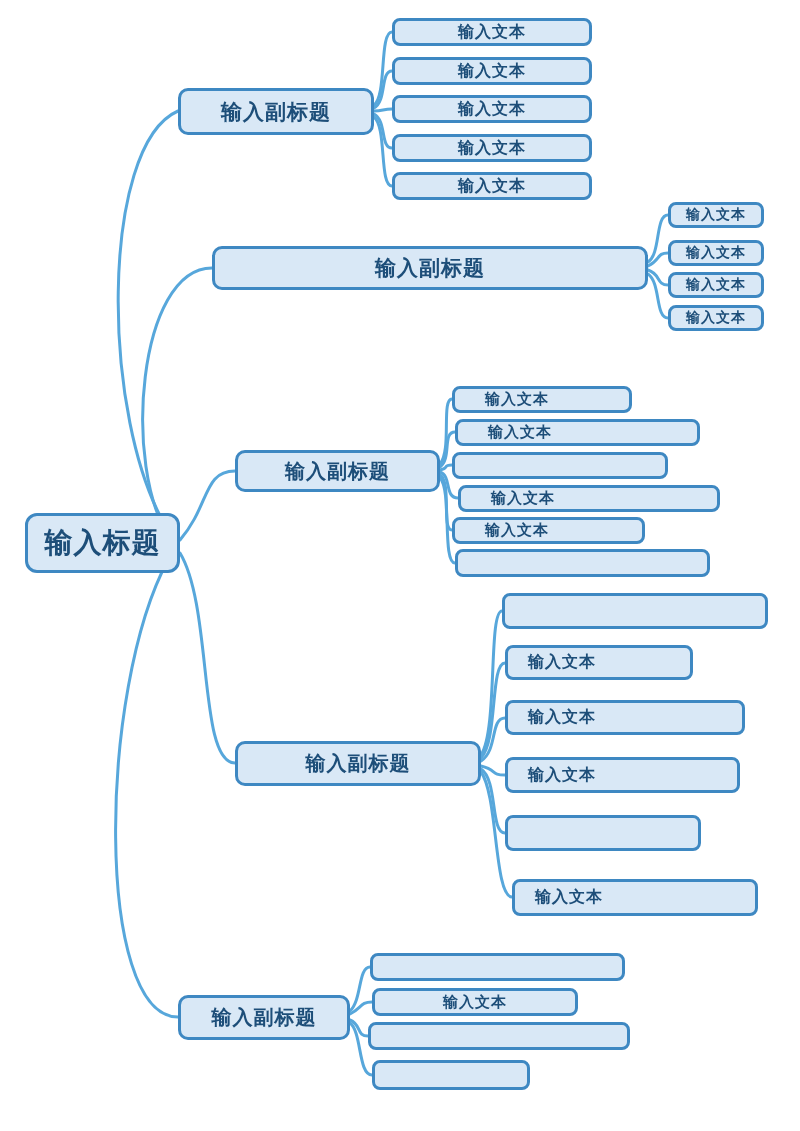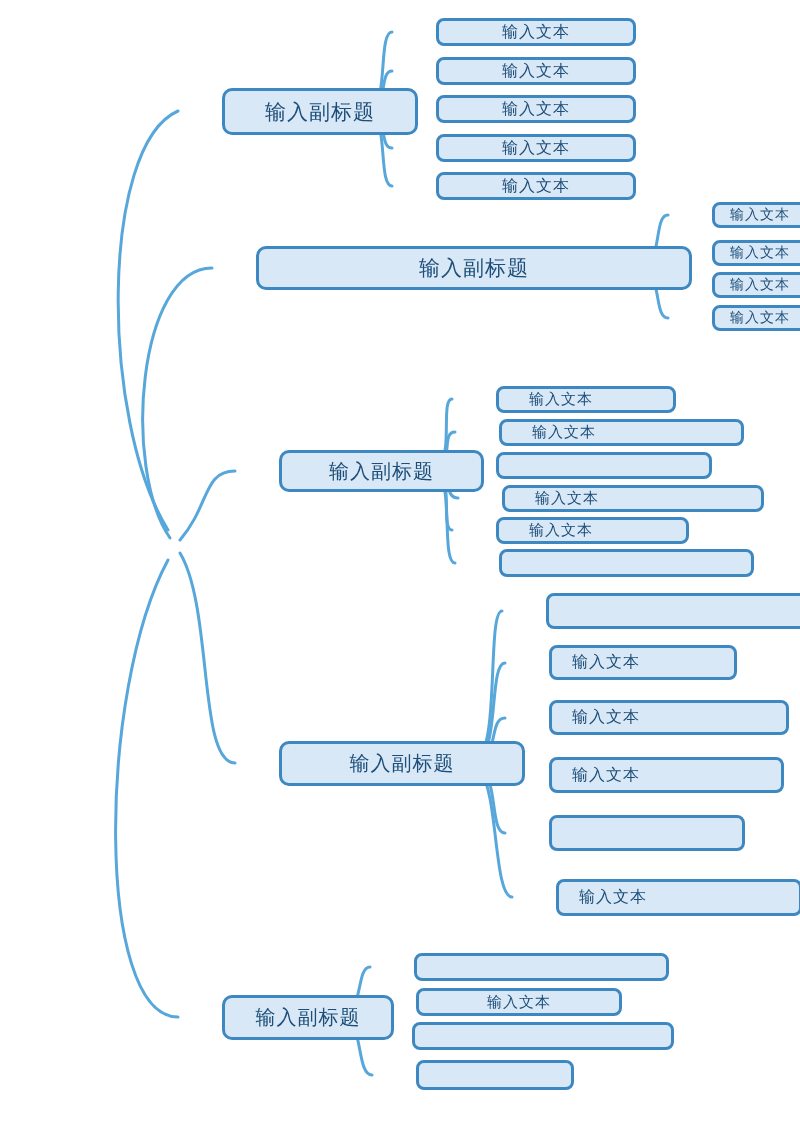--- a/index.html
+++ b/index.html
@@ -19,25 +19,24 @@
   }
   .node{
     position:absolute;
     box-sizing:border-box;
     background:var(--node_fill,#d9e8f6);
     border:3px solid var(--node_border,#3e88c2);
     border-radius:8px;
     display:flex;
     align-items:center;
     justify-content:center;
-    font-weight:normal;
+    font-weight:bold;
     color:var(--text,#1d4e79);
     white-space:nowrap;
     letter-spacing:1px;
-    margin-left:44px;
   }
   .root{border-radius:12px;font-size:28px;border-width:3px;}
   .branch{border-radius:10px;font-size:21px;text-align:center;}
   .child{font-size:16px;}
   .child.small{font-size:14px;}
   .child.left{justify-content:flex-start;padding-left:30px;}
   .child.left2{justify-content:flex-start;padding-left:20px;}
 </style>
 </head>
 <body>
@@ -76,20 +75,21 @@
     <path d="M 481 766 C 498 770 490 775 505 775"></path>
     <path d="M 481 769 C 498 780 490 833 505 833"></path>
     <path d="M 481 772 C 498 795 494 897 512 897"></path>
 
     <path d="M 350 1011 C 362 1000 358 967 370 967"></path>
     <path d="M 350 1014 C 362 1008 360 1002 372 1002"></path>
     <path d="M 350 1020 C 362 1025 356 1036 368 1036"></path>
     <path d="M 350 1023 C 362 1032 358 1075 372 1075"></path>
   </svg>
 
+  <div class="node root" style="left:25px;top:513px;width:155px;height:60px;">输入标题</div>
 
   <div class="node branch" style="left:178px;top:88px;width:196px;height:47px;">输入副标题</div>
   <div class="node child" style="left:392px;top:18px;width:200px;height:28px;">输入文本</div>
   <div class="node child" style="left:392px;top:57px;width:200px;height:28px;">输入文本</div>
   <div class="node child" style="left:392px;top:95px;width:200px;height:28px;">输入文本</div>
   <div class="node child" style="left:392px;top:134px;width:200px;height:28px;">输入文本</div>
   <div class="node child" style="left:392px;top:172px;width:200px;height:28px;">输入文本</div>
 
   <div class="node branch" style="left:212px;top:246px;width:436px;height:44px;">输入副标题</div>
   <div class="node child small" style="left:668px;top:202px;width:96px;height:26px;">输入文本</div>

